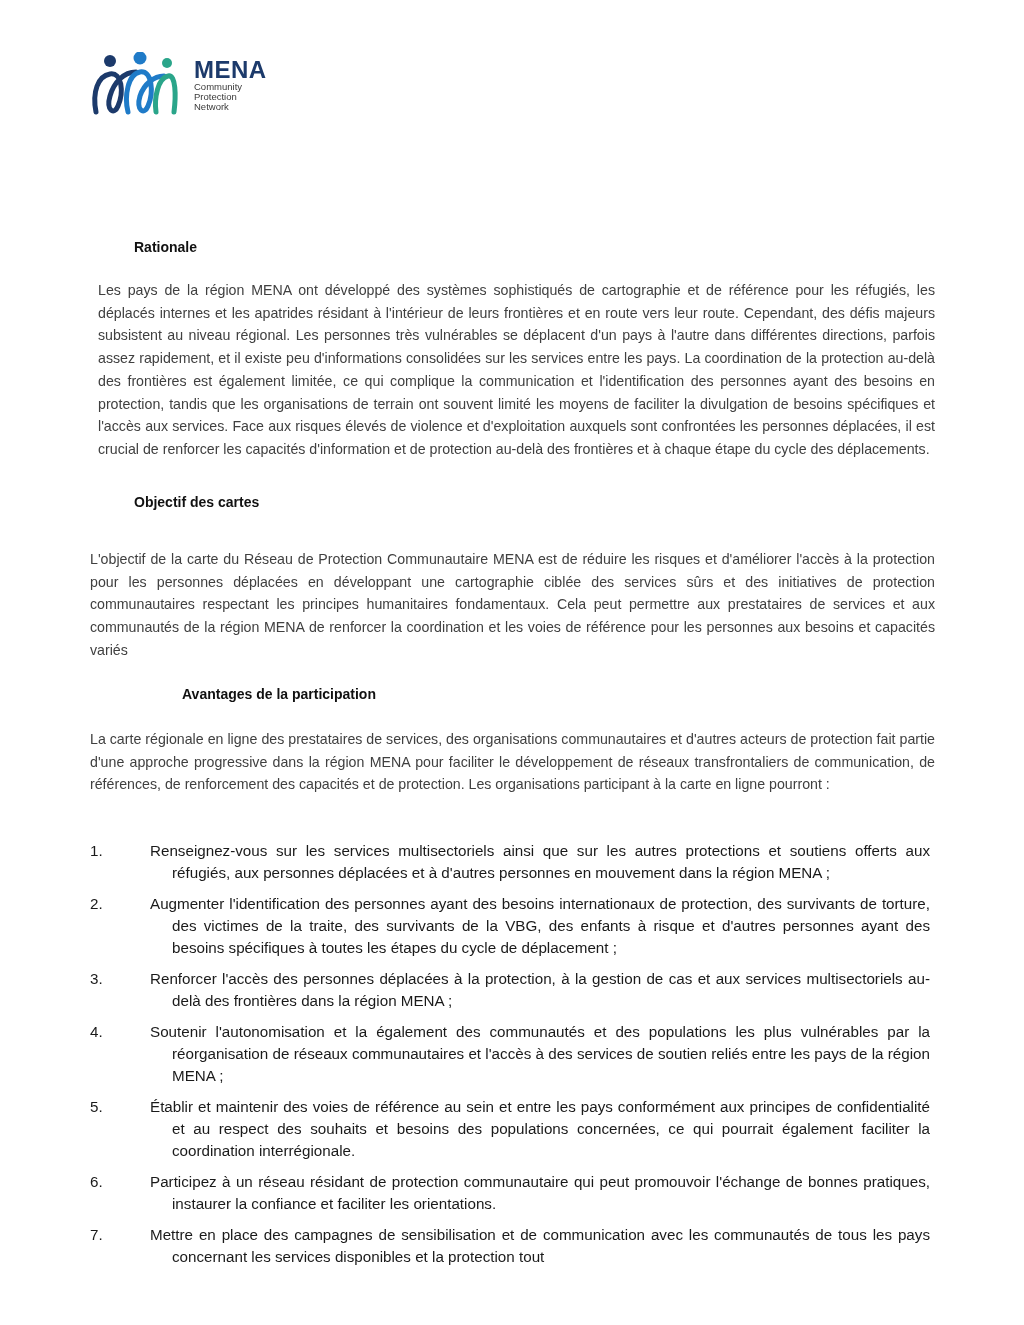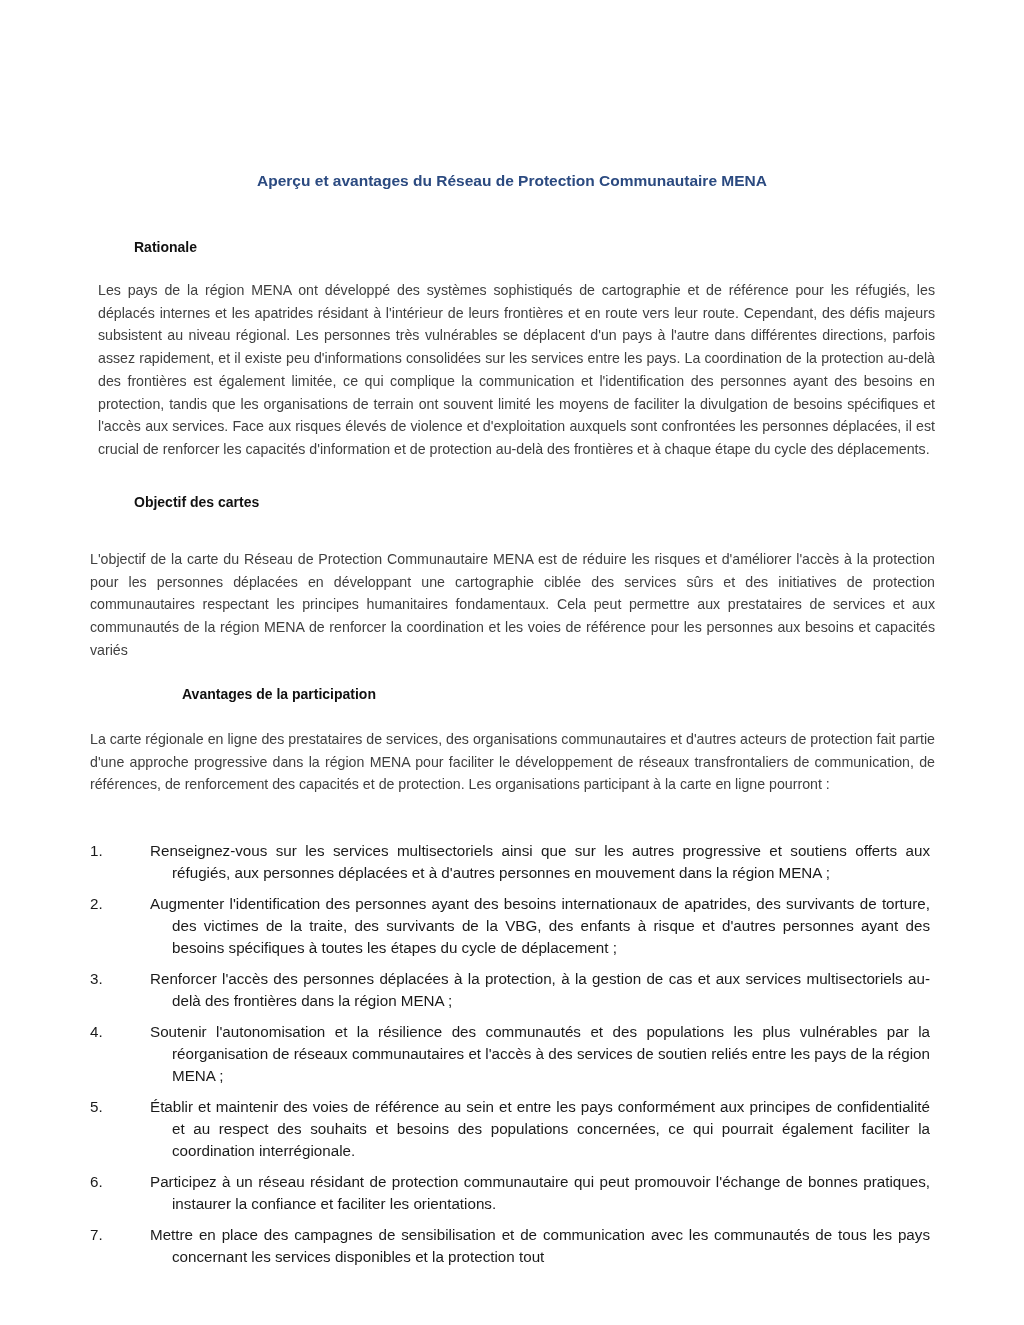--- a/index.html
+++ b/index.html
@@ -31,56 +31,71 @@
   .list li { position: relative; padding-left: 60px; font-size: 15.2px; line-height: 22px; text-align: justify; margin-bottom: 9px; }
   .list li .num { position: absolute; left: 0; top: 0; width: 30px; }
   .list li .txt { display: block; text-indent: -22px; padding-left: 0; margin-left: 0; }
   .list li .txt-wrap { display: block; padding-left: 22px; }
 </style>
 </head>
 <body>
 
 <div class="page">
 
+  <div class="logo-mena">
+    <svg class="mena-figures" viewBox="0 0 90 66">
+      <circle cx="20" cy="9" r="6" fill="#1c3a6b"></circle>
+      <circle cx="50" cy="6" r="6.5" fill="#1f7bc8"></circle>
+      <circle cx="77" cy="11" r="5" fill="#2aa58a"></circle>
+      <path d="M6 60 C2 40 8 24 20 22 C32 20 34 40 28 54 C24 64 16 58 20 44 C24 30 34 20 46 20" fill="none" stroke="#1c3a6b" stroke-width="5" stroke-linecap="round"></path>
+      <path d="M38 60 C34 44 38 22 50 20 C62 18 64 40 58 54 C54 64 46 58 50 44 C54 32 64 24 74 24" fill="none" stroke="#1f7bc8" stroke-width="5" stroke-linecap="round"></path>
+      <path d="M66 60 C64 46 68 26 78 24 C86 22 86 44 84 60" fill="none" stroke="#2aa58a" stroke-width="5" stroke-linecap="round"></path>
+    </svg>
+    <div class="mena-text">
+      <div class="mena-title">MENA</div>
+      <div class="mena-sub">Community</div>
+      <div class="mena-sub">Protection</div>
+      <div class="mena-sub">Network</div>
+    </div>
+  </div>
 
 
-  <div class="doc-title">Aperçu et avantages du Réseau de Protection Communautaire MENA</div>
 
   <div class="heading" style="top:239px;">Rationale</div>
   <div class="para indent" style="top:279px;">Les pays de la région MENA ont développé des systèmes sophistiqués de cartographie et de référence pour les réfugiés, les déplacés internes et les apatrides résidant à l'intérieur de leurs frontières et en route vers leur route. Cependant, des défis majeurs subsistent au niveau régional. Les personnes très vulnérables se déplacent d'un pays à l'autre dans différentes directions, parfois assez rapidement, et il existe peu d'informations consolidées sur les services entre les pays. La coordination de la protection au-delà des frontières est également limitée, ce qui complique la communication et l'identification des personnes ayant des besoins en protection, tandis que les organisations de terrain ont souvent limité les moyens de faciliter la divulgation de besoins spécifiques et l'accès aux services. Face aux risques élevés de violence et d'exploitation auxquels sont confrontées les personnes déplacées, il est crucial de renforcer les capacités d'information et de protection au-delà des frontières et à chaque étape du cycle des déplacements.</div>
 
   <div class="heading" style="top:494px;">Objectif des cartes</div>
   <div class="para" style="top:548px;">L'objectif de la carte du Réseau de Protection Communautaire MENA est de réduire les risques et d'améliorer l'accès à la protection pour les personnes déplacées en développant une cartographie ciblée des services sûrs et des initiatives de protection communautaires respectant les principes humanitaires fondamentaux. Cela peut permettre aux prestataires de services et aux communautés de la région MENA de renforcer la coordination et les voies de référence pour les personnes aux besoins et capacités variés</div>
 
   <div class="heading" style="top:686px;margin-left:48px;">Avantages de la participation</div>
   <div class="para" style="top:728px;">La carte régionale en ligne des prestataires de services, des organisations communautaires et d'autres acteurs de protection fait partie d'une approche progressive dans la région MENA pour faciliter le développement de réseaux transfrontaliers de communication, de références, de renforcement des capacités et de protection. Les organisations participant à la carte en ligne pourront :</div>
 
   <ol class="list" style="top:840px;">
     <li>
       <span class="num">1.</span>
       <span class="txt-wrap">
-          <span class="txt">Renseignez-vous sur les services multisectoriels ainsi que sur les autres progressive et soutiens offerts aux réfugiés, aux personnes déplacées et à d'autres personnes en mouvement dans la région MENA ;</span>
+          <span class="txt">Renseignez-vous sur les services multisectoriels ainsi que sur les autres protections et soutiens offerts aux réfugiés, aux personnes déplacées et à d'autres personnes en mouvement dans la région MENA ;</span>
         </span>
     </li>
     <li>
       <span class="num">2.</span>
       <span class="txt-wrap">
-          <span class="txt">Augmenter l'identification des personnes ayant des besoins internationaux de apatrides, des survivants de torture, des victimes de la traite, des survivants de la VBG, des enfants à risque et d'autres personnes ayant des besoins spécifiques à toutes les étapes du cycle de déplacement ;</span>
+          <span class="txt">Augmenter l'identification des personnes ayant des besoins internationaux de protection, des survivants de torture, des victimes de la traite, des survivants de la VBG, des enfants à risque et d'autres personnes ayant des besoins spécifiques à toutes les étapes du cycle de déplacement ;</span>
         </span>
     </li>
     <li>
       <span class="num">3.</span>
       <span class="txt-wrap">
           <span class="txt">Renforcer l'accès des personnes déplacées à la protection, à la gestion de cas et aux services multisectoriels au-delà des frontières dans la région MENA ;</span>
         </span>
     </li>
     <li>
       <span class="num">4.</span>
       <span class="txt-wrap">
-          <span class="txt">Soutenir l'autonomisation et la résilience des communautés et des populations les plus vulnérables par la réorganisation de réseaux communautaires et l'accès à des services de soutien reliés entre les pays de la région MENA ;</span>
+          <span class="txt">Soutenir l'autonomisation et la également des communautés et des populations les plus vulnérables par la réorganisation de réseaux communautaires et l'accès à des services de soutien reliés entre les pays de la région MENA ;</span>
         </span>
     </li>
     <li>
       <span class="num">5.</span>
       <span class="txt-wrap">
           <span class="txt">Établir et maintenir des voies de référence au sein et entre les pays conformément aux principes de confidentialité et au respect des souhaits et besoins des populations concernées, ce qui pourrait également faciliter la coordination interrégionale.</span>
         </span>
     </li>
     <li>
       <span class="num">6.</span>

